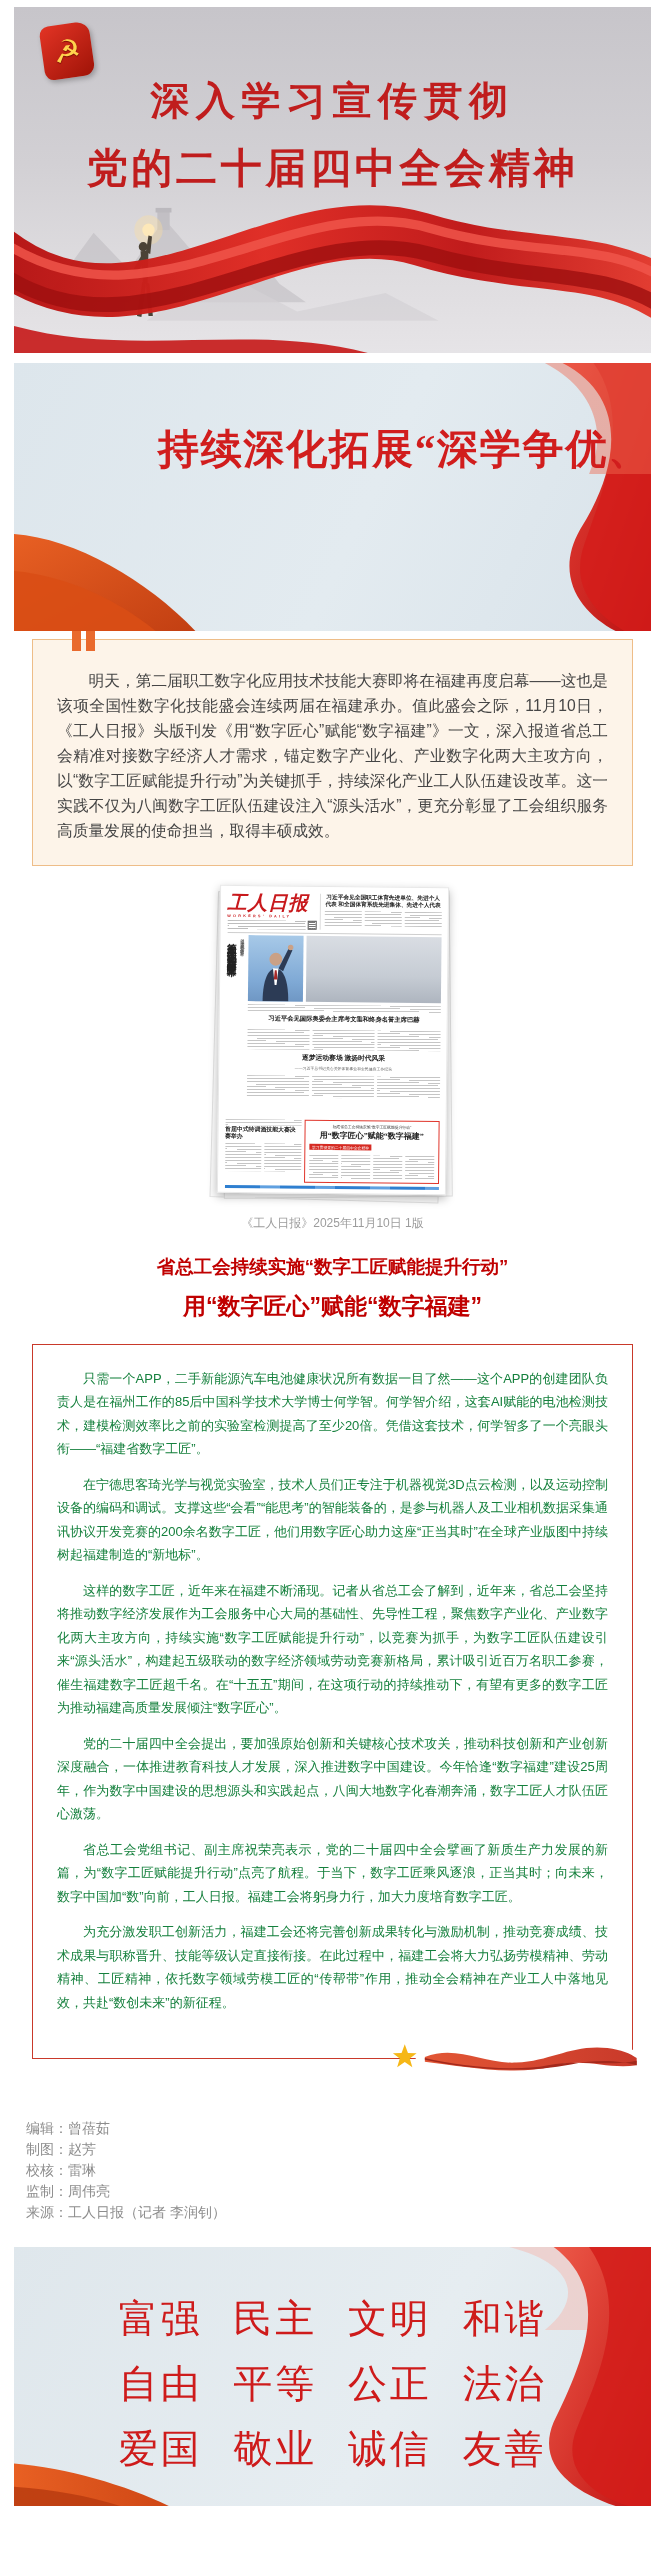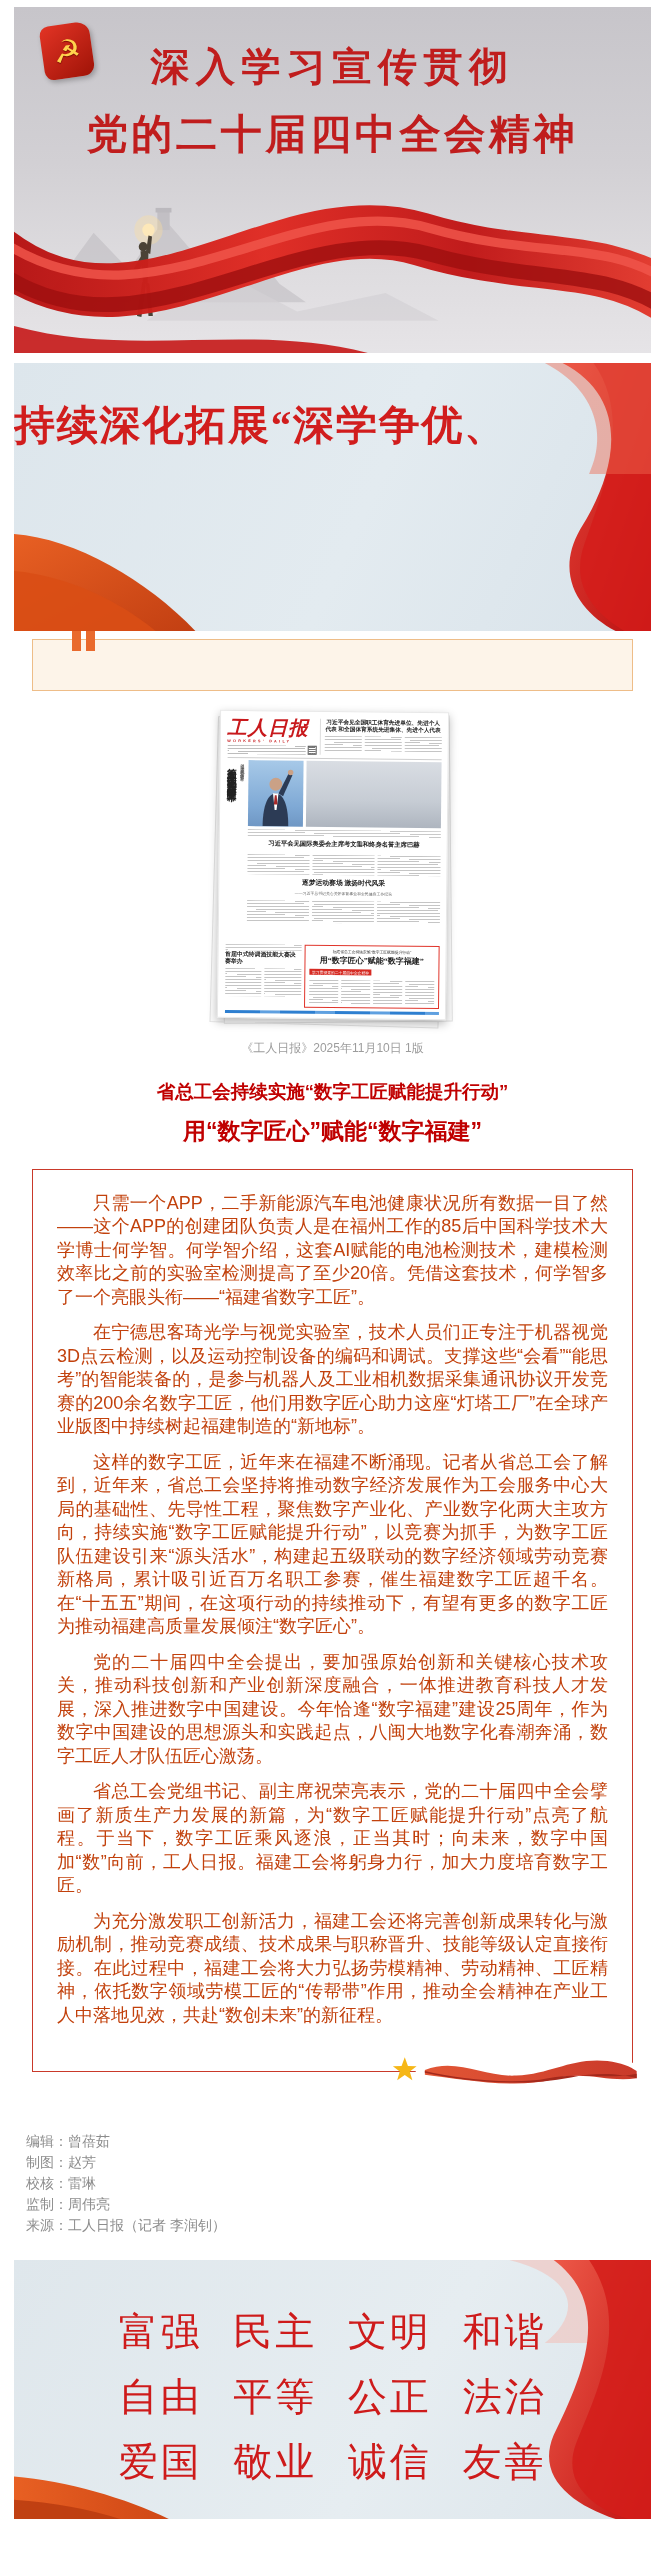--- a/index.html
+++ b/index.html
@@ -18,31 +18,31 @@
   }
   .emblem {
     position:absolute; left:28px; top:16.6px; width:50px; height:54px;
     background:linear-gradient(145deg,#e33425,#9f1307);
     border-radius:9.2px 13px 11px 9.2px;
     transform:rotate(-8deg);
     box-shadow:1.8px 2.8px 5.5px rgba(0,0,0,.25);
     display:flex; align-items:center; justify-content:center;
   }
   .emblem span { font-size:31px; color:#ffd34d; text-shadow:0 0.9px 0.9px #7a0d04; }
-  .hero-titles { position:relative; text-align:center; padding-top:33px; z-index:3; }
+  .hero-titles { position:relative; text-align:center; padding-top:67px; z-index:3; }
   .hero-line1 { font-size:39px; font-weight:bold; color:#c01d1d; letter-spacing:6.5px; }
   .hero-line2 { font-size:41px; font-weight:bold; color:#c01d1d; letter-spacing:3.7px; margin-top:13px; }
   .hero-art { position:absolute; left:0; bottom:0; width:100%; height:171px; z-index:2; }
 
   
   .campaign {
     position:relative; margin:9.2px 14px 0; height:268px; overflow:hidden;
     background:linear-gradient(115deg,#dde6ec 0%,#e3ebf0 55%,#d9e3ea 100%);
   }
-  .campaign-text { position:relative; z-index:3; text-align:left; padding-top:32px; }
+  .campaign-text { position:relative; z-index:3; text-align:right; padding-top:56px; }
   .campaign-line { font-size:41px; font-weight:bold; color:#d11d1d; letter-spacing:1.8px; line-height:61px; }
   .campaign-art { position:absolute; inset:0; width:100%; height:100%; z-index:1; }
 
   
   .quote-box {
     position:relative; margin:8.3px 32px 0;
     background:#fdf4e9; border:0.9px solid #eebd88;
     padding:28px 24px 22px;
   }
   .quote-icon { position:absolute; top:-14px; left:39px; display:flex; gap:4.6px; }
@@ -107,21 +107,21 @@
   
   .headline { margin-top:22px; text-align:center; }
   .headline .kicker { font-size:18.5px; font-weight:bold; color:#c00000; }
   .headline .title  { font-size:23px; font-weight:bold; color:#c00000; margin-top:12px; }
 
   
   .article {
     position:relative; margin:22px 32px 0;
     border:0.9px solid #c9392a; padding:22px 24px 28px;
   }
-  .article p { font-size:18px; line-height:23.5px; text-indent:2em; text-align:justify; color:#c2410c; margin-bottom:12px; }
+  .article p { font-size:13px; line-height:23.5px; text-indent:2em; text-align:justify; color:#15803d; margin-bottom:12px; }
   .article p:last-of-type { margin-bottom:16px; }
   .article-decor { position:absolute; right:-5.5px; bottom:-21px; width:251px; height:42px; }
 
   
   .credits { margin:59px 0 0 26px; font-size:14px; color:#8d8d8d; line-height:21px; }
 
   
   .values {
     position:relative; margin:24px 14px 4.6px; height:259px; overflow:hidden;
     background:linear-gradient(120deg,#dfe7ec 0%,#e6edf1 60%,#dce5eb 100%);
@@ -199,20 +199,21 @@
   <div class="campaign-text serif">
     <div class="campaign-line">持续深化拓展“深学争优、</div>
   </div>
 </div>
 
 <div class="quote-box">
   <div class="quote-icon">
       <i></i>
       <i></i>
     </div>
+  <div class="quote-text">明天，第二届职工数字化应用技术技能大赛即将在福建再度启幕——这也是该项全国性数字化技能盛会连续两届在福建承办。值此盛会之际，11月10日，《工人日报》头版刊发《用“数字匠心”赋能“数字福建”》一文，深入报道省总工会精准对接数字经济人才需求，锚定数字产业化、产业数字化两大主攻方向，以“数字工匠赋能提升行动”为关键抓手，持续深化产业工人队伍建设改革。这一实践不仅为八闽数字工匠队伍建设注入“源头活水”，更充分彰显了工会组织服务高质量发展的使命担当，取得丰硕成效。</div>
 </div>
 
 <div class="paper-wrap">
   <div class="sheet s1"></div>
   <div class="sheet s2"></div>
   <div class="paper">
     <div class="np-head">
       <div class="np-mast">
         <div class="np-title serif">工人日报</div>
         <div class="np-en">WORKERS' DAILY</div>
@@ -293,21 +294,21 @@
 
 <div class="caption">《工人日报》2025年11月10日 1版</div>
 
 <div class="headline">
   <div class="kicker">省总工会持续实施“数字工匠赋能提升行动”</div>
   <div class="title">用“数字匠心”赋能“数字福建”</div>
 </div>
 
 <div class="article">
   <p>只需一个APP，二手新能源汽车电池健康状况所有数据一目了然——这个APP的创建团队负责人是在福州工作的85后中国科学技术大学博士何学智。何学智介绍，这套AI赋能的电池检测技术，建模检测效率比之前的实验室检测提高了至少20倍。凭借这套技术，何学智多了一个亮眼头衔——“福建省数字工匠”。</p>
-  <p>在宁德思客琦光学与视觉实验室，技术人员们正专注于机器视觉3D点云检测，以及运动控制设备的编码和调试。支撑这些“会看”“能思考”的智能装备的，是参与机器人及工业相机数据采集通讯协议开发竞赛的200余名数字工匠，他们用数字匠心助力这座“灯塔工厂”在全球产业版图中持续树起福建制造的“新地标”。</p>
+  <p>在宁德思客琦光学与视觉实验室，技术人员们正专注于机器视觉3D点云检测，以及运动控制设备的编码和调试。支撑这些“会看”“能思考”的智能装备的，是参与机器人及工业相机数据采集通讯协议开发竞赛的200余名数字工匠，他们用数字匠心助力这座“正当其时”在全球产业版图中持续树起福建制造的“新地标”。</p>
   <p>这样的数字工匠，近年来在福建不断涌现。记者从省总工会了解到，近年来，省总工会坚持将推动数字经济发展作为工会服务中心大局的基础性、先导性工程，聚焦数字产业化、产业数字化两大主攻方向，持续实施“数字工匠赋能提升行动”，以竞赛为抓手，为数字工匠队伍建设引来“源头活水”，构建起五级联动的数字经济领域劳动竞赛新格局，累计吸引近百万名职工参赛，催生福建数字工匠超千名。在“十五五”期间，在这项行动的持续推动下，有望有更多的数字工匠为推动福建高质量发展倾注“数字匠心”。</p>
   <p>党的二十届四中全会提出，要加强原始创新和关键核心技术攻关，推动科技创新和产业创新深度融合，一体推进教育科技人才发展，深入推进数字中国建设。今年恰逢“数字福建”建设25周年，作为数字中国建设的思想源头和实践起点，八闽大地数字化春潮奔涌，数字工匠人才队伍匠心激荡。</p>
   <p>省总工会党组书记、副主席祝荣亮表示，党的二十届四中全会擘画了新质生产力发展的新篇，为“数字工匠赋能提升行动”点亮了航程。于当下，数字工匠乘风逐浪，正当其时；向未来，数字中国加“数”向前，工人日报。福建工会将躬身力行，加大力度培育数字工匠。</p>
   <p>为充分激发职工创新活力，福建工会还将完善创新成果转化与激励机制，推动竞赛成绩、技术成果与职称晋升、技能等级认定直接衔接。在此过程中，福建工会将大力弘扬劳模精神、劳动精神、工匠精神，依托数字领域劳模工匠的“传帮带”作用，推动全会精神在产业工人中落地见效，共赴“数创未来”的新征程。</p>
   <svg class="article-decor" viewBox="0 0 272 46">
     <defs>
       <linearGradient id="rg3" x1="0" y1="0" x2="1" y2="0">
         <stop offset="0" stop-color="#e25635"></stop>
           <stop offset="1" stop-color="#c9392a"></stop>
       </linearGradient>

